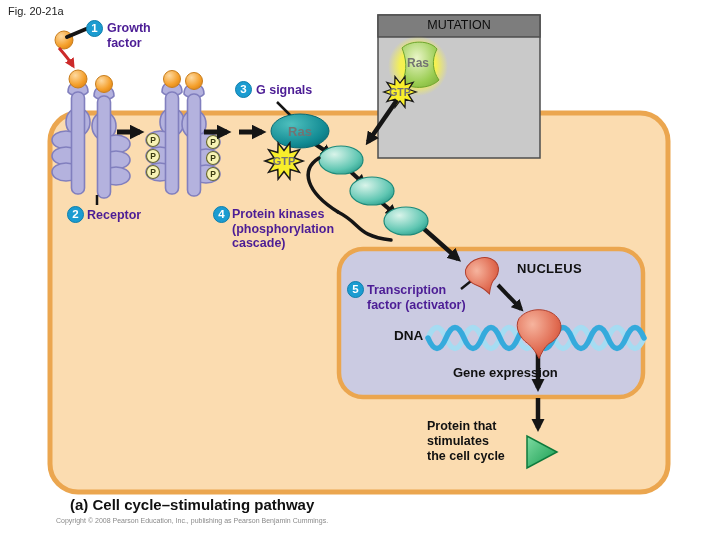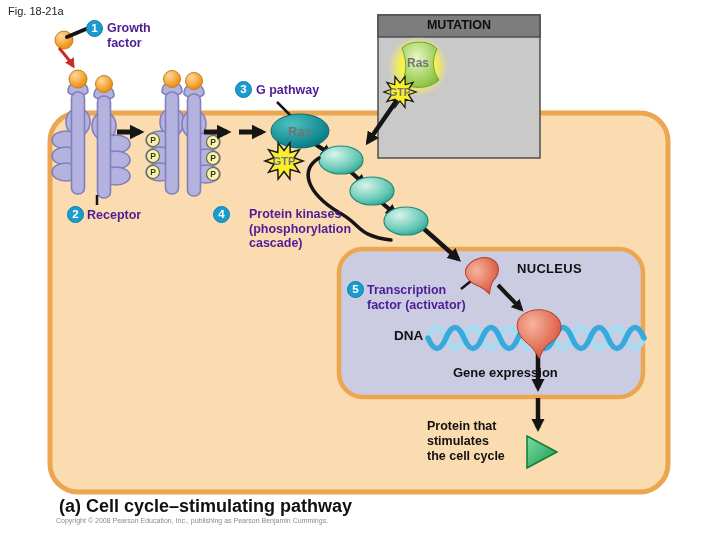--- a/index.html
+++ b/index.html
@@ -7,29 +7,29 @@
          font-family:"Liberation Sans",sans-serif;color:#111;}
   .stage svg.art{position:absolute;left:0;top:0;}
   .lbl{position:absolute;font-weight:bold;font-size:12.5px;line-height:14.5px;color:#4c1d95;}
   .ml{white-space:pre-line;}
   .fig-id{position:absolute;left:8px;top:5px;font-size:11px;font-weight:normal;color:#222;}
   .stepnum{position:absolute;width:17px;height:17px;border-radius:50%;
            background:#1b9cd1;border:1px solid #0e7eac;box-sizing:border-box;
            color:#fff;font-weight:bold;font-size:11.5px;line-height:15px;text-align:center;}
   .mol{position:absolute;font-weight:bold;text-align:center;color:#737373;}
   .mut-title{position:absolute;left:378px;top:18px;width:162px;text-align:center;
-             font-weight:bold;font-size:12.5px;color:#0d0d0d;}
+             font-weight:normal;font-size:12.5px;color:#0d0d0d;}
   .mut-desc{position:absolute;left:447px;top:44px;font-weight:bold;font-size:11.5px;
             line-height:14.4px;white-space:pre-line;}
   .nucleus-lbl{position:absolute;left:517px;top:261px;font-weight:bold;font-size:13px;letter-spacing:.3px;}
   .dna-lbl{position:absolute;left:394px;top:328px;font-weight:bold;font-size:13.5px;}
   .gene-lbl{position:absolute;left:411px;top:365px;font-weight:bold;font-size:13px;margin-left:42px;}
   .protein-lbl{position:absolute;left:427px;top:419px;font-weight:bold;font-size:12.5px;
                line-height:15px;white-space:pre-line;}
-  .caption{position:absolute;left:59px;top:496px;font-weight:bold;font-size:18px;text-align:right;}
+  .caption{position:absolute;left:70px;top:496px;font-weight:bold;font-size:15px;text-align:right;}
   .copyright{position:absolute;left:56px;top:517px;font-size:7px;color:#8a8a8a;font-weight:normal;}
   .pmark{position:absolute;width:12px;text-align:center;font-size:8.5px;font-weight:bold;color:#3a3a12;}
 </style>
 </head>
 <body>
 
 <div class="stage">
 
   <svg class="art" width="720" height="540" viewBox="0 0 720 540">
     <defs>
@@ -162,34 +162,34 @@
     <g transform="translate(483,274) rotate(-18) scale(0.95)">
       <path d="M -16,-10 C -8,-20 10,-19 16,-9 C 20,-2 16,6 8,10 C 4,13 2,18 0,22 C -2,18 -5,13 -9,10 C -15,6 -20,-3 -16,-10 Z" fill="url(#gtf)" stroke="#b03e2c" stroke-width="1"></path>
     </g>
     <g transform="translate(539,331) scale(1.25)">
       <path d="M -16,-10 C -8,-20 10,-19 16,-9 C 20,-2 16,6 8,10 C 4,13 2,18 0,22 C -2,18 -5,13 -9,10 C -15,6 -20,-3 -16,-10 Z" fill="url(#gtf)" stroke="#b03e2c" stroke-width="0.8"></path>
     </g>
 
     <polygon points="527,436 527,468 557,452" fill="url(#gtri)" stroke="#0e7a3c" stroke-width="1.5"></polygon>
   </svg>
 
-  <div class="fig-id">Fig. 18-21a</div>
+  <div class="fig-id">Fig. 20-21a</div>
 
   <div class="stepnum" style="left:86px;top:20px;">1</div>
   <div class="lbl ml" style="left:107px;top:21px;">Growth
 factor</div>
 
   <div class="stepnum" style="left:67px;top:206px;">2</div>
   <div class="lbl" style="left:87px;top:208px;">Receptor</div>
 
   <div class="stepnum" style="left:235px;top:81px;">3</div>
-  <div class="lbl" style="left:256px;top:83px;">G pathway</div>
+  <div class="lbl" style="left:256px;top:83px;">G signals</div>
 
   <div class="stepnum" style="left:213px;top:206px;">4</div>
-  <div class="lbl ml" style="left:232px;top:207px;margin-left:17px;">Protein kinases
+  <div class="lbl ml" style="left:232px;top:207px;">Protein kinases
 (phosphorylation
 cascade)</div>
 
   <div class="stepnum" style="left:347px;top:281px;">5</div>
   <div class="lbl ml" style="left:367px;top:283px;">Transcription
 factor (activator)</div>
 
   <div class="mol" style="left:280px;top:124px;width:40px;font-size:13px;">Ras</div>
   <div class="mol" style="left:266px;top:155px;width:36px;font-size:11px;">GTP</div>
 

